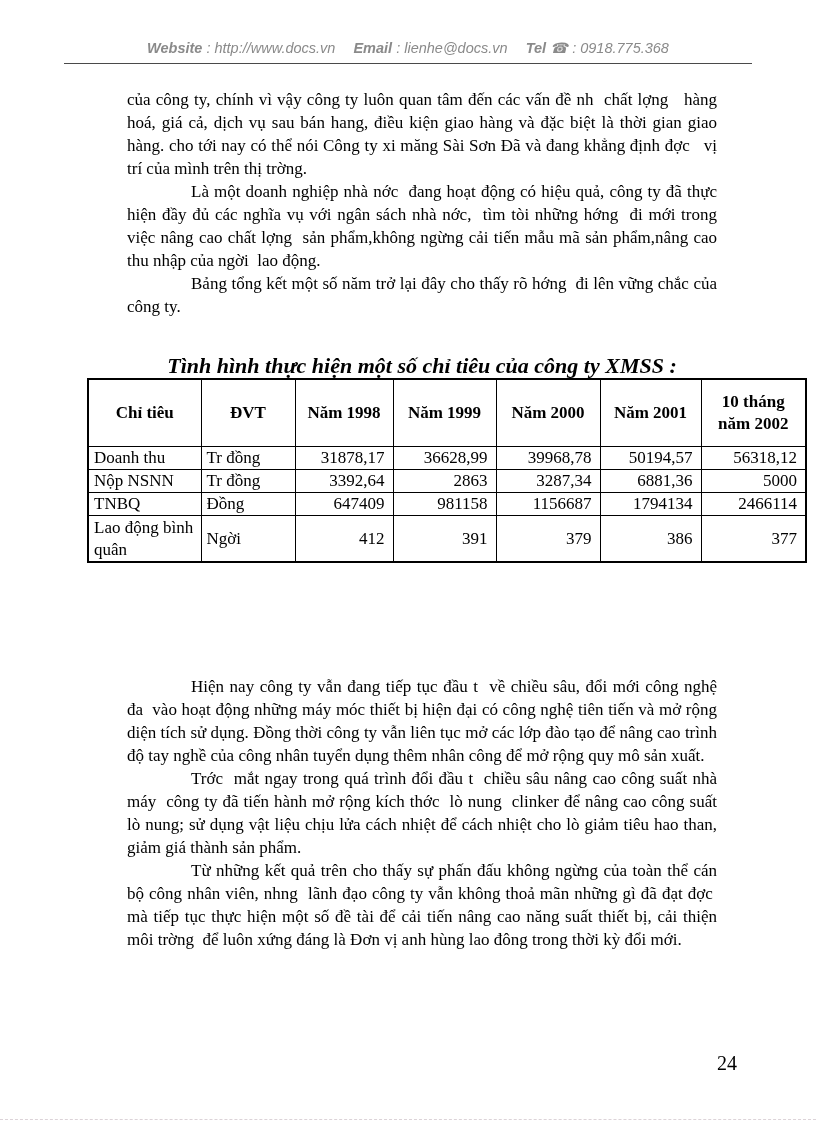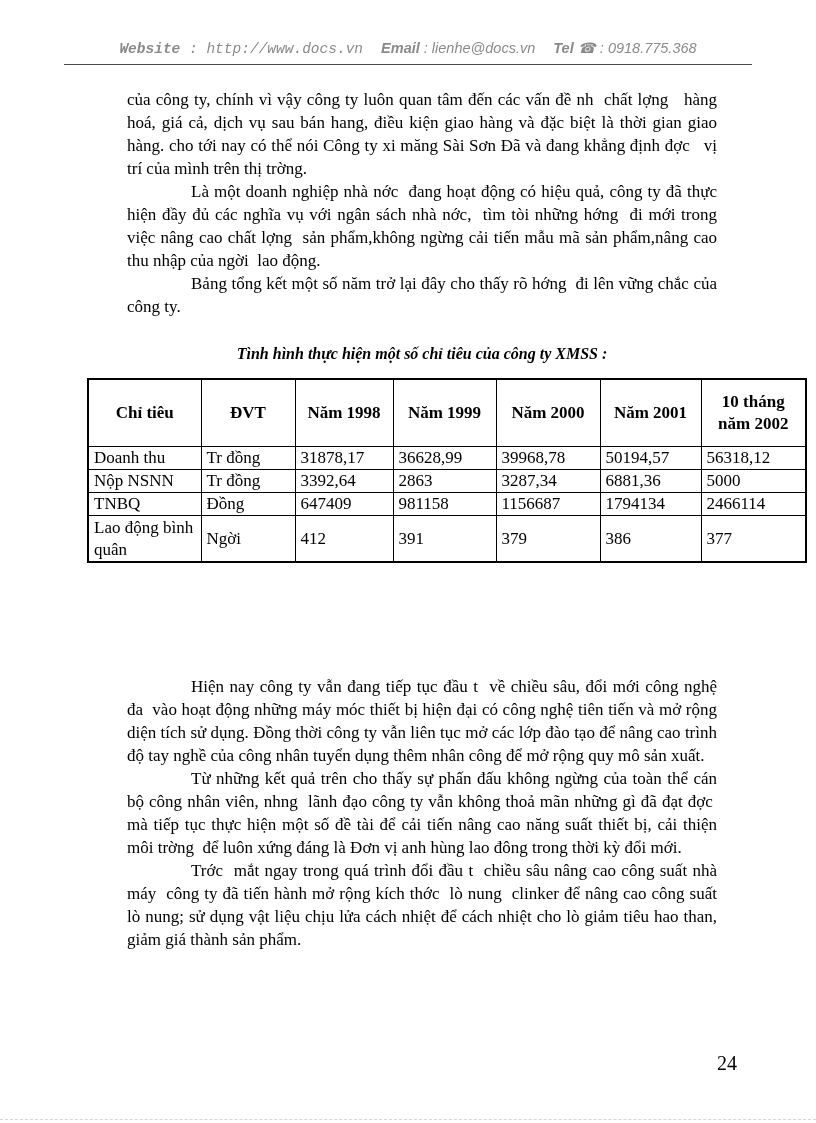--- a/index.html
+++ b/index.html
@@ -18,34 +18,34 @@
     font-family:"Liberation Sans", sans-serif;
     font-style:italic;
     font-size:14.5px;
     color:#8a8a8a;
     padding-bottom:7px;
     border-bottom:1px solid #4a4a4a;
     white-space:nowrap;
   }
   .doc-header .lbl { font-weight:bold; }
   .doc-header .grp { margin-left:14px; }
-  .doc-header .grp:first-child { margin-left:0;font-family:Liberation Mono, monospace; }
+  .doc-header .grp:first-child { margin-left:0; }
   
   .zone-a { position:absolute; top:88px;  left:127px; width:590px; }
   .zone-b { position:absolute; top:675px; left:127px; width:590px;font-family:Liberation Serif, serif; }
   .para {
     margin:0;
     font-size:17px;
     line-height:23px;
     text-align:justify;
   }
   .para.indent { text-indent:64px; }
   .table-title {
-    margin-top:24px;
-    font-size:16px;
+    margin-top:36px;
+    font-size:22px;
     line-height:23px;
     font-weight:bold;
     font-style:italic;
     text-align:center;
   }
   
   .table-wrap { position:absolute; top:378px; left:87px; width:816px; }
   table.data {
     border-collapse:collapse;
     table-layout:fixed;
@@ -60,21 +60,21 @@
   }
   table.data thead th {
     height:66px;
     font-weight:bold;
     text-align:center;
     vertical-align:middle;
     line-height:22px;
   }
   table.data tbody td { height:22px; vertical-align:middle; }
   table.data td.c { text-align:left; }
-  table.data td.n { text-align:left; padding-right:8px; }
+  table.data td.n { text-align:right; padding-right:8px; }
   table.data tr.tall td { height:45px; line-height:22px; }
   
   .page-number {
     position:absolute; top:1052px; left:687px; width:50px;
     font-size:20px; text-align:right;
   }
   .page-break-line {
     position:absolute; left:0; right:0; bottom:3px;
     border-top:1px dashed #dcd3d8;
   }
@@ -155,20 +155,20 @@
           <td class="n">379</td>
           <td class="n">386</td>
           <td class="n">377</td>
         </tr>
       </tbody>
     </table>
   </div>
 
   <div class="zone-b">
     <p class="para indent">Hiện nay công ty vẫn đang tiếp tục đầu t&nbsp; về chiều sâu, đổi mới công nghệ đa&nbsp; vào hoạt động những máy móc thiết bị hiện đại có công nghệ tiên tiến và mở rộng diện tích sử dụng. Đồng thời công ty vẫn liên tục mở các lớp đào tạo để nâng cao trình độ tay nghề của công nhân tuyển dụng thêm nhân công để mở rộng quy mô sản xuất.</p>
+    <p class="para indent">Trớc&nbsp; mắt ngay trong quá trình đổi đầu t&nbsp; chiều sâu nâng cao công suất nhà máy&nbsp; công ty đã tiến hành mở rộng kích thớc&nbsp; lò nung&nbsp; clinker để nâng cao công suất lò nung; sử dụng vật liệu chịu lửa cách nhiệt để cách nhiệt cho lò giảm tiêu hao than, giảm giá thành sản phẩm.</p>
     <p class="para indent">Từ những kết quả trên cho thấy sự phấn đấu không ngừng của toàn thể cán bộ công nhân viên, nhng&nbsp; lãnh đạo công ty vẫn không thoả mãn những gì đã đạt đợc&nbsp; mà tiếp tục thực hiện một số đề tài để cải tiến nâng cao năng suất thiết bị, cải thiện môi trờng&nbsp; để luôn xứng đáng là Đơn vị anh hùng lao đông trong thời kỳ đổi mới.</p>
-    <p class="para indent">Trớc&nbsp; mắt ngay trong quá trình đổi đầu t&nbsp; chiều sâu nâng cao công suất nhà máy&nbsp; công ty đã tiến hành mở rộng kích thớc&nbsp; lò nung&nbsp; clinker để nâng cao công suất lò nung; sử dụng vật liệu chịu lửa cách nhiệt để cách nhiệt cho lò giảm tiêu hao than, giảm giá thành sản phẩm.</p>
   </div>
 
   <div class="page-number">24</div>
   <div class="page-break-line"></div>
 
 </div>
 
 </body></html>

